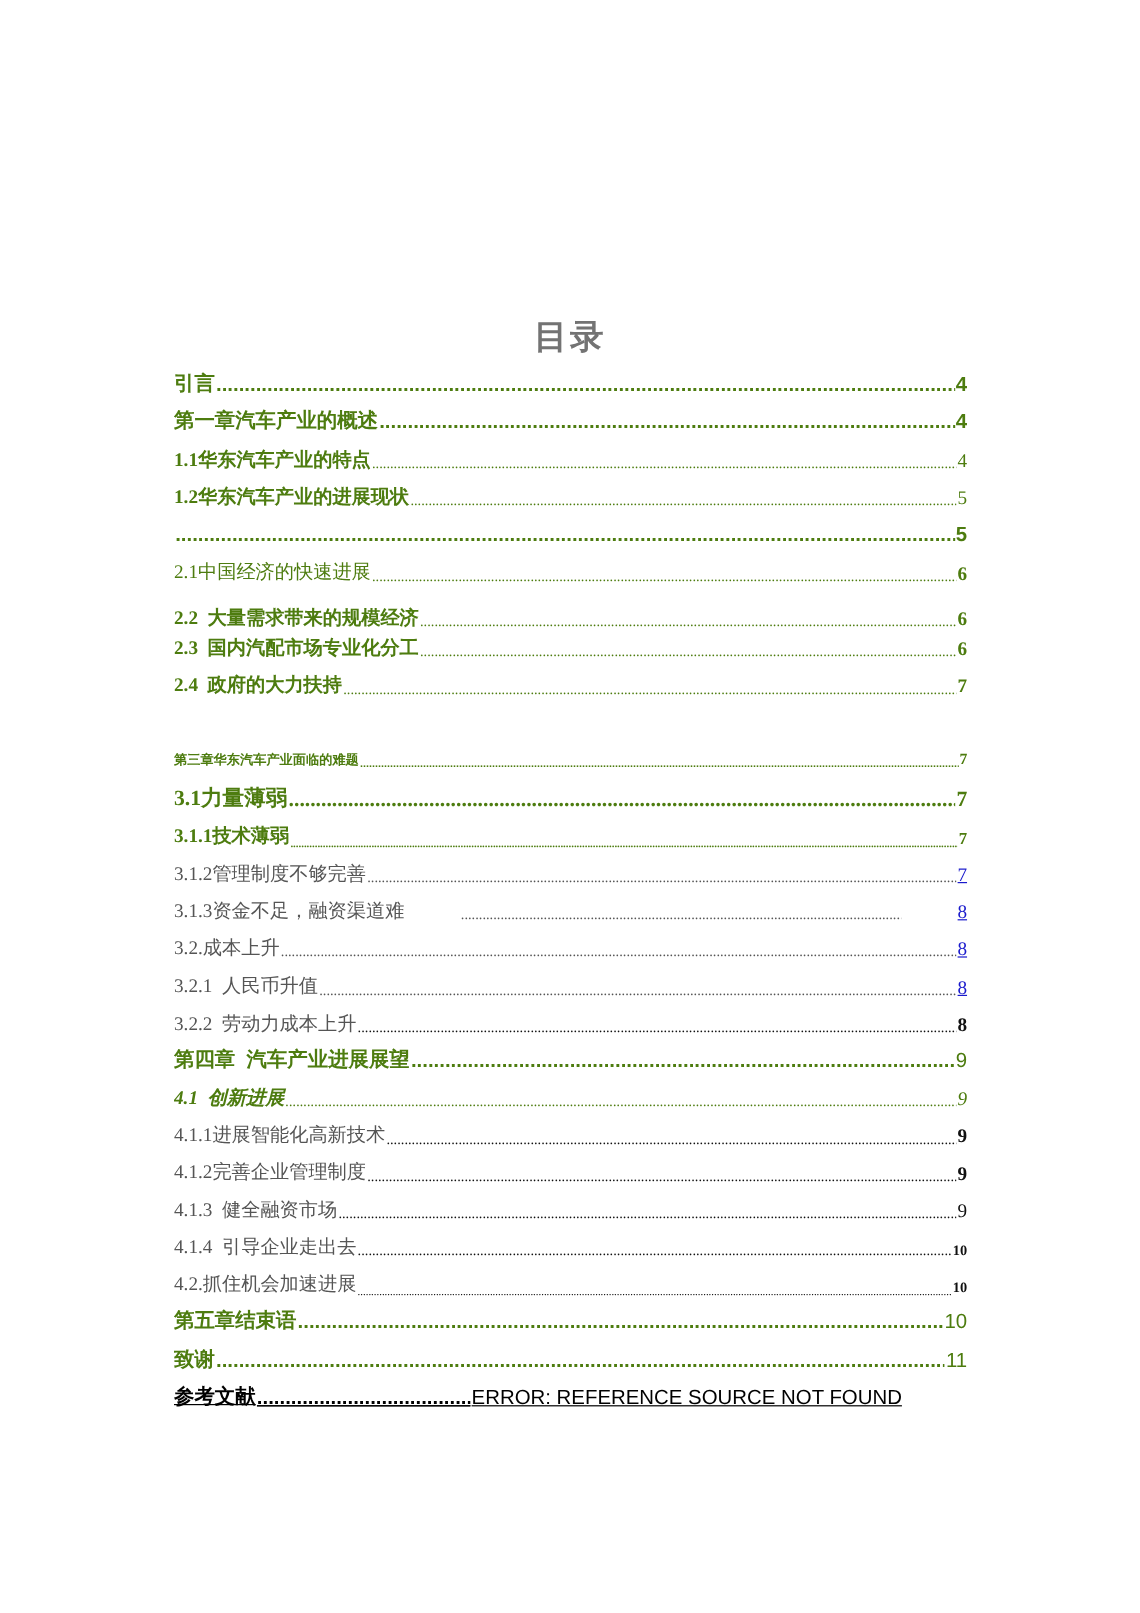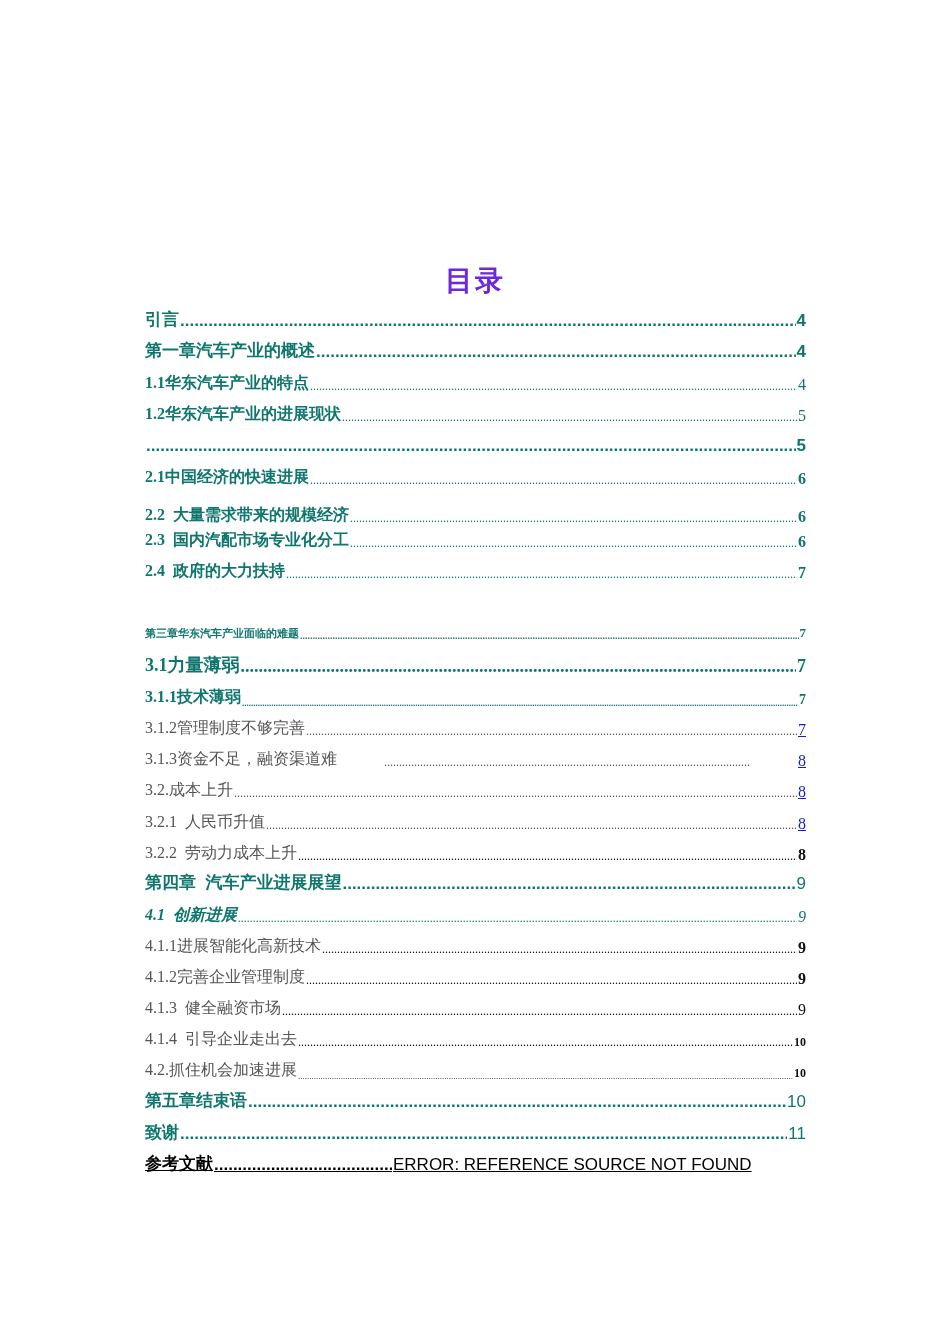--- a/index.html
+++ b/index.html
@@ -1,26 +1,26 @@
 <!DOCTYPE html>
 <html><head>
   <meta charset="utf-8">
   <style>
     html, body { margin: 0; padding: 0; background: #ffffff; }
     body { width: 950px; height: 1344px; position: relative; overflow: hidden; }
     .page { position: absolute; left: 0; top: 0; width: 950px; height: 1344px; background: #fff; }
     .toc-title {
       position: absolute; left: 0; width: 950px; top: 262px; text-align: center;
-      font-family: "DejaVu Sans", sans-serif; font-size: 28px; font-weight: bold; color: #6d28d9;
+      font-family: "DejaVu Sans", sans-serif; font-size: 28px; font-weight: bold; color: #737373;
       letter-spacing: 2px;
     }
     .toc { position: absolute; left: 145px; width: 661px; top: 307px; }
     .row {
       position: absolute; left: 0; width: 661px; display: flex; align-items: flex-end;
-      white-space: nowrap; overflow: hidden; color: #0f766e;
+      white-space: nowrap; overflow: hidden; color: #4d7c0f;
     }
     .row .label { flex: 0 0 auto; }
     .row .leader {
       flex: 1 1 auto; overflow: hidden; margin: 0 1px; position: relative;
     }
     .row .leader::before {
       content: "................................................................................................................................................................................................................................................................................................................................................................................................";
       white-space: nowrap; letter-spacing: 0px;
     }
     .row .page-num { flex: 0 0 auto; }
@@ -69,21 +69,21 @@
       <span class="leader" style="font-weight:normal;font-size:12px;"></span>
       <span class="page-num" style="font-weight:normal;">5</span>
     </div>
 
     <div class="row sans-bold" style="top:125px;height:24px;">
       <span class="leader"></span>
       <span class="page-num">5</span>
     </div>
 
     <div class="row serif-bold" style="top:157px;height:24px;">
-      <span class="label" style="font-weight:bold;">2.1中国经济的快速进展</span>
+      <span class="label" style="font-weight:normal;">2.1中国经济的快速进展</span>
       <span class="leader" style="font-weight:normal;font-size:12px;"></span>
       <span class="page-num">6</span>
     </div>
 
     <div class="row serif-bold" style="top:195px;height:24px;">
       <span class="label" style="white-space:pre;">2.2  大量需求带来的规模经济</span>
       <span class="leader" style="font-weight:normal;font-size:12px;"></span>
       <span class="page-num">6</span>
     </div>
 

